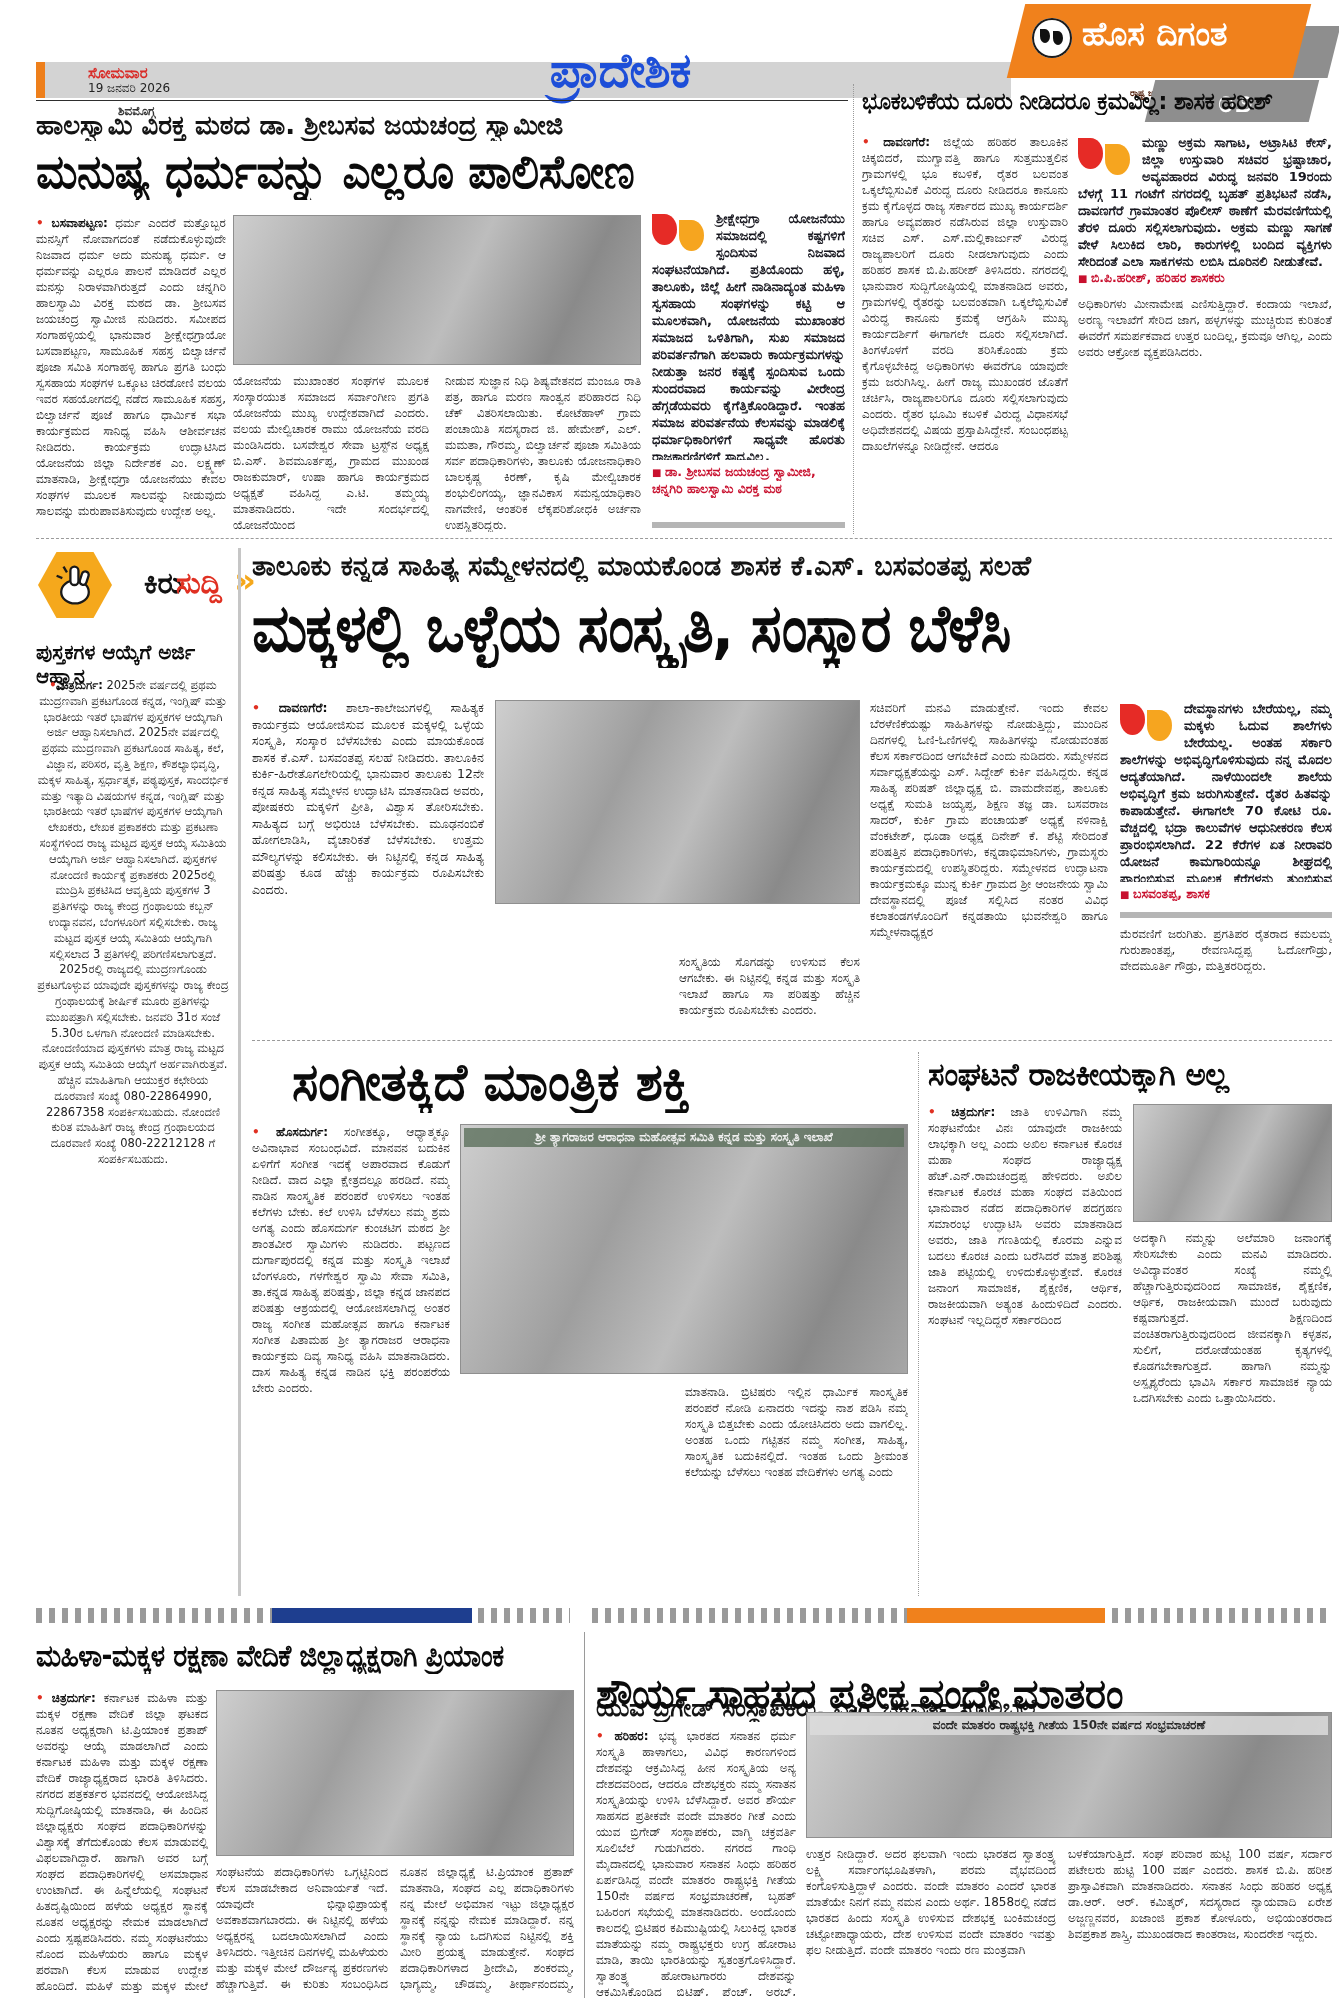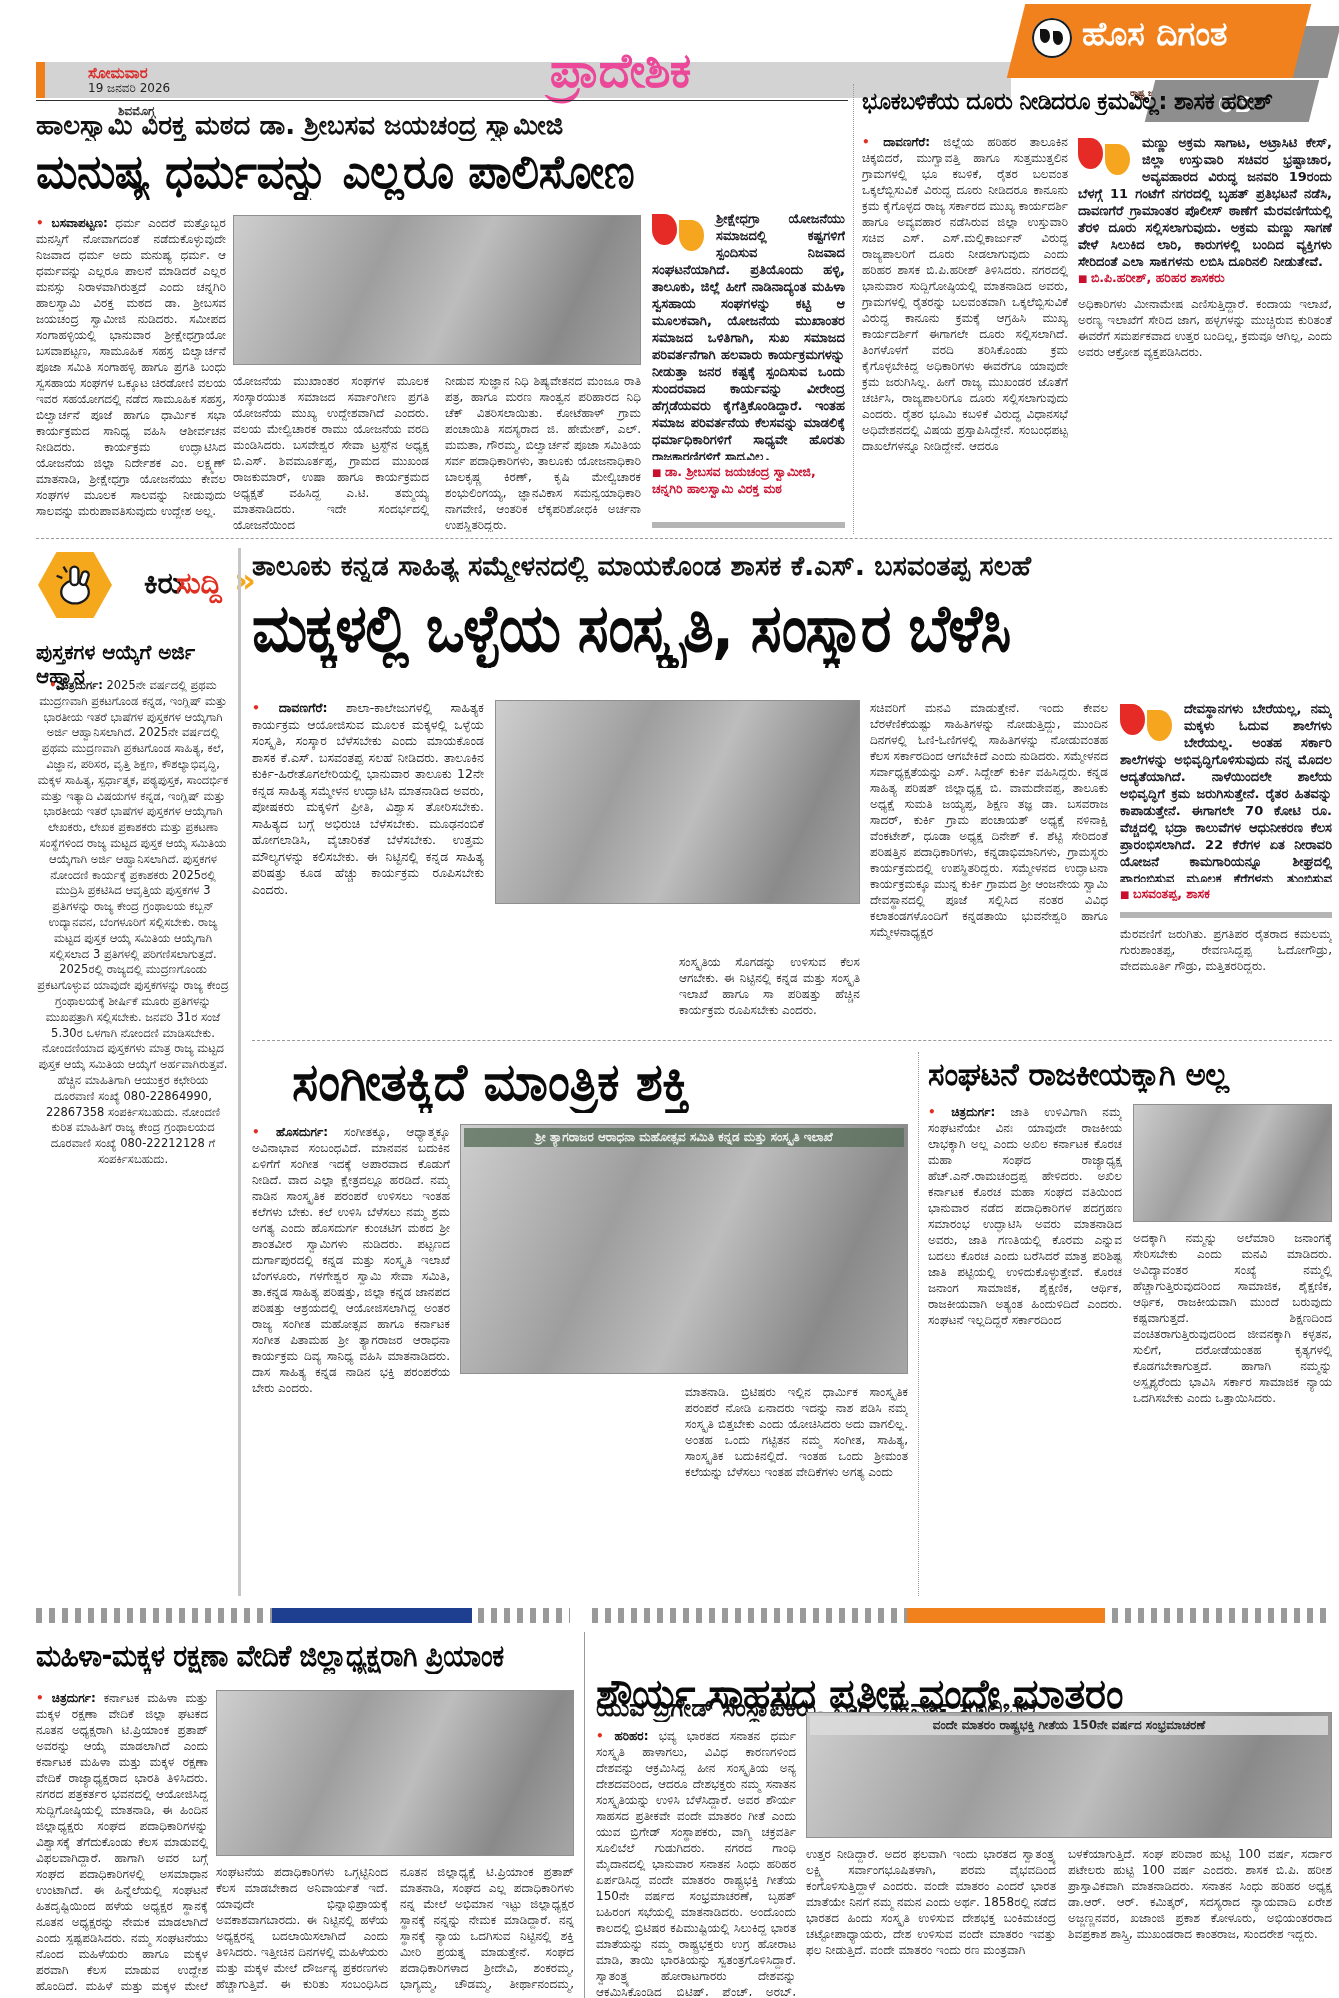--- a/index.html
+++ b/index.html
@@ -32,21 +32,21 @@
 </head>
 <body>
 
 <div id="page">
 
   <div class="abs" style="left:36px;top:62px;width:975px;height:36px;background:#d3d3d3;"></div>
   <div class="abs" style="left:36px;top:62px;width:9px;height:36px;background:#ee7f1b;"></div>
   <div class="abs" style="left:88px;top:64px;font-size:15px;font-weight:700;color:#d92b27;">ಸೋಮವಾರ</div>
   <div class="abs" style="left:88px;top:81px;font-size:12px;color:#222;">19 ಜನವರಿ 2026</div>
   <div class="abs" style="left:118px;top:104px;font-size:12px;font-weight:700;color:#333;">ಶಿವಮೊಗ್ಗ</div>
-  <div class="abs" style="left:420px;top:42px;width:400px;text-align:center;font-size:48px;font-weight:700;color:#ec4899;letter-spacing:-1px;">ಪ್ರಾದೇಶಿಕ</div>
+  <div class="abs" style="left:420px;top:42px;width:400px;text-align:center;font-size:48px;font-weight:700;color:#1d4ed8;letter-spacing:-1px;">ಪ್ರಾದೇಶಿಕ</div>
 
   <div class="abs skew" style="left:1286px;top:26px;width:48px;height:52px;background:#8e8e8e;"></div>
   <div class="abs skew" style="left:1016px;top:4px;width:286px;height:74px;background:#f0811c;"></div>
   <div class="abs" style="left:1032px;top:18px;width:40px;height:40px;border-radius:50%;background:#ffffff;box-shadow:inset 0 0 0 2px #1c1c1c;">
     <div class="abs" style="left:8px;top:11px;width:10px;height:14px;border-radius:0 55% 55% 55%;background:#111;"></div>
     <div class="abs" style="left:21px;top:13px;width:10px;height:14px;border-radius:0 55% 55% 55%;background:#111;"></div>
   </div>
   <div class="abs" style="left:1082px;top:14px;width:220px;font-size:33px;font-weight:700;color:#ffffff;white-space:nowrap;overflow:hidden;">ಹೊಸ ದಿಗಂತ</div>
   <div class="abs" style="left:1130px;top:58px;width:170px;font-size:9px;font-weight:700;color:#4a1500;text-align:left;margin-top:30px;">ರಾಷ್ಟ್ರ ಜಾಗೃತಿಯ ದೈನಿಕ</div>
   <div class="abs skew" style="left:1150px;top:80px;width:164px;height:42px;background:#8e8e8e;"></div>

